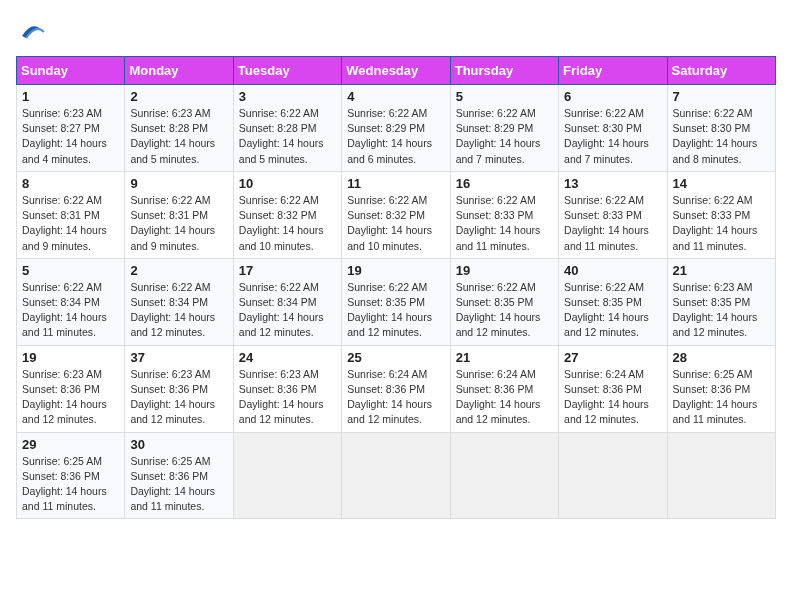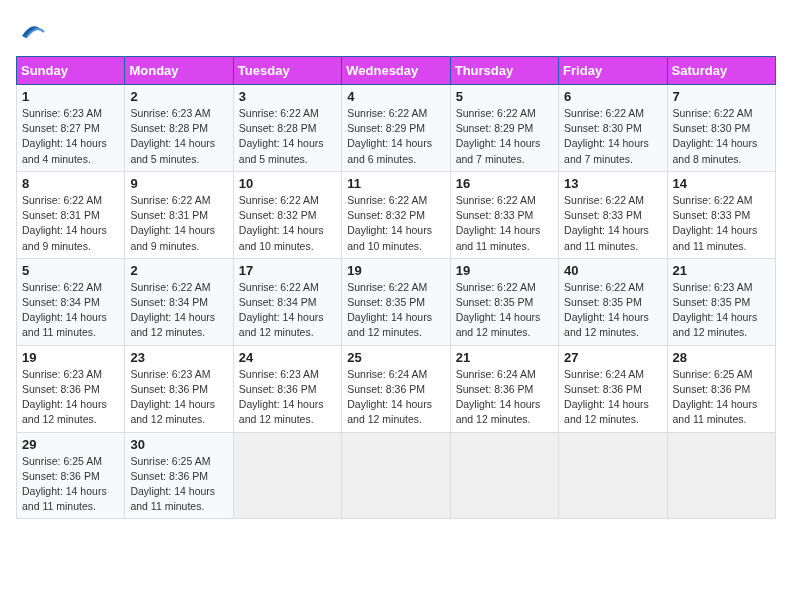--- a/index.html
+++ b/index.html
@@ -206,21 +206,21 @@
           <span class="day-num">21</span>
           <div class="day-info">Sunrise: 6:23 AM<br>Sunset: 8:35 PM<br>Daylight: 14 hours and 12 minutes.</div>
         </td>
       </tr>
       <tr>
         <td>
           <span class="day-num">19</span>
           <div class="day-info">Sunrise: 6:23 AM<br>Sunset: 8:36 PM<br>Daylight: 14 hours and 12 minutes.</div>
         </td>
         <td>
-          <span class="day-num">23</span>
+          <span class="day-num">37</span>
           <div class="day-info">Sunrise: 6:23 AM<br>Sunset: 8:36 PM<br>Daylight: 14 hours and 12 minutes.</div>
         </td>
         <td>
           <span class="day-num">24</span>
           <div class="day-info">Sunrise: 6:23 AM<br>Sunset: 8:36 PM<br>Daylight: 14 hours and 12 minutes.</div>
         </td>
         <td>
           <span class="day-num">25</span>
           <div class="day-info">Sunrise: 6:24 AM<br>Sunset: 8:36 PM<br>Daylight: 14 hours and 12 minutes.</div>
         </td>

